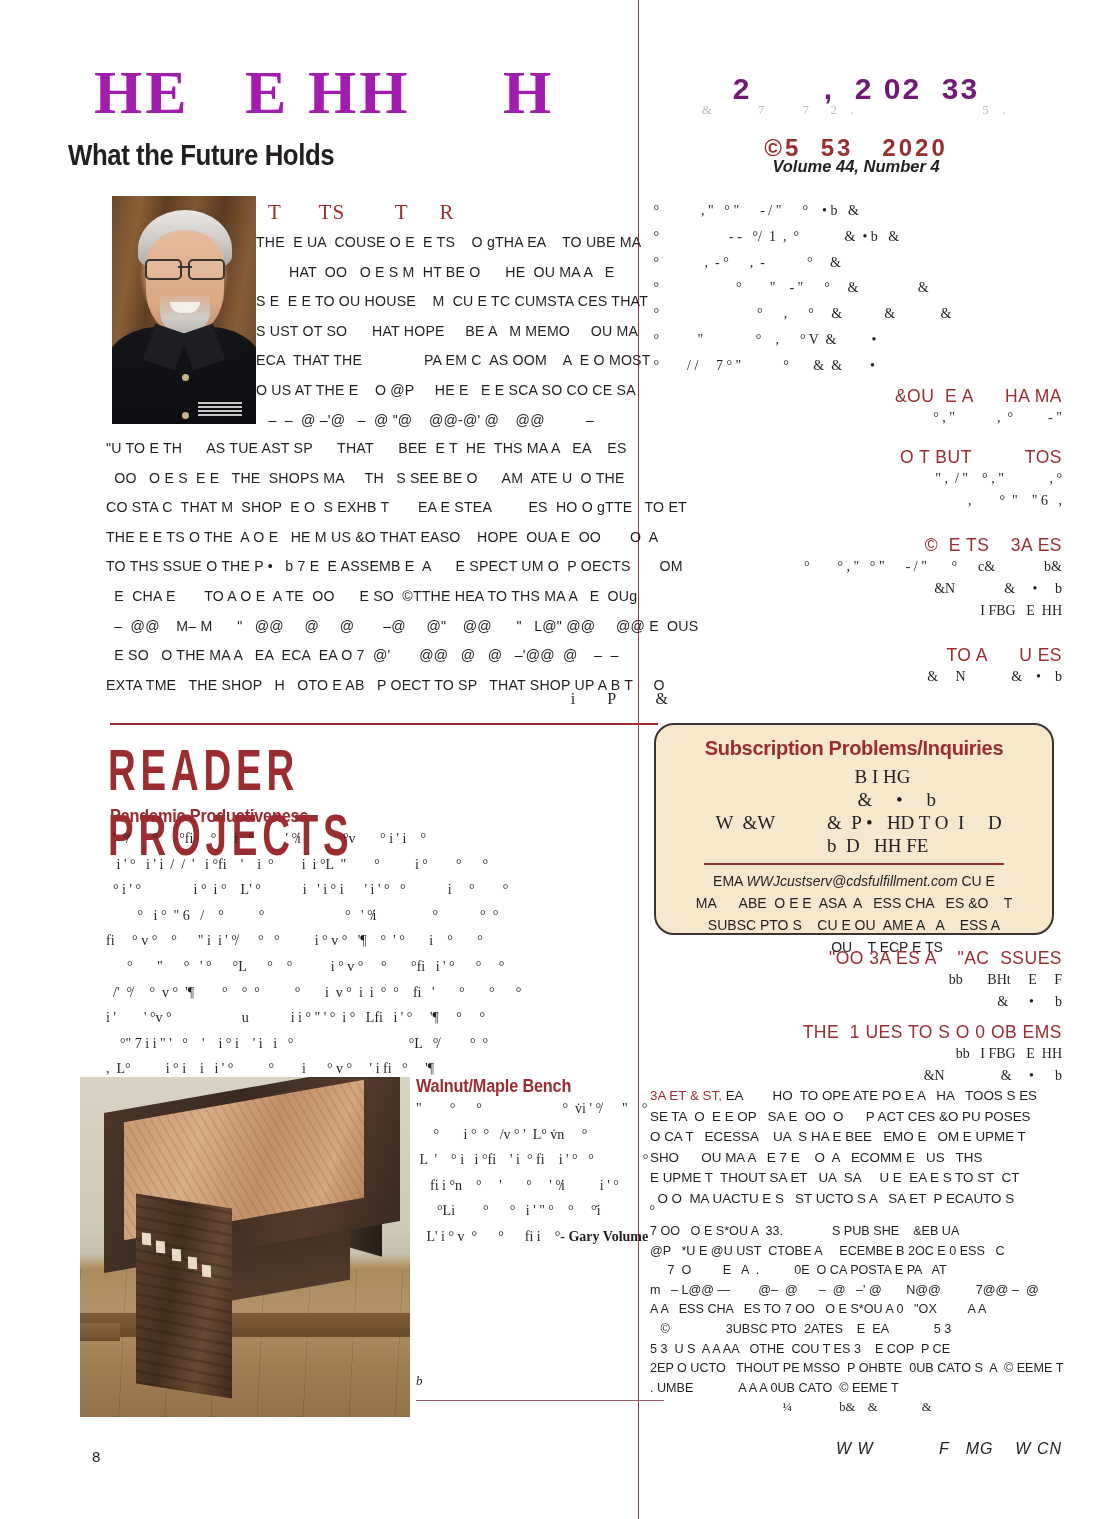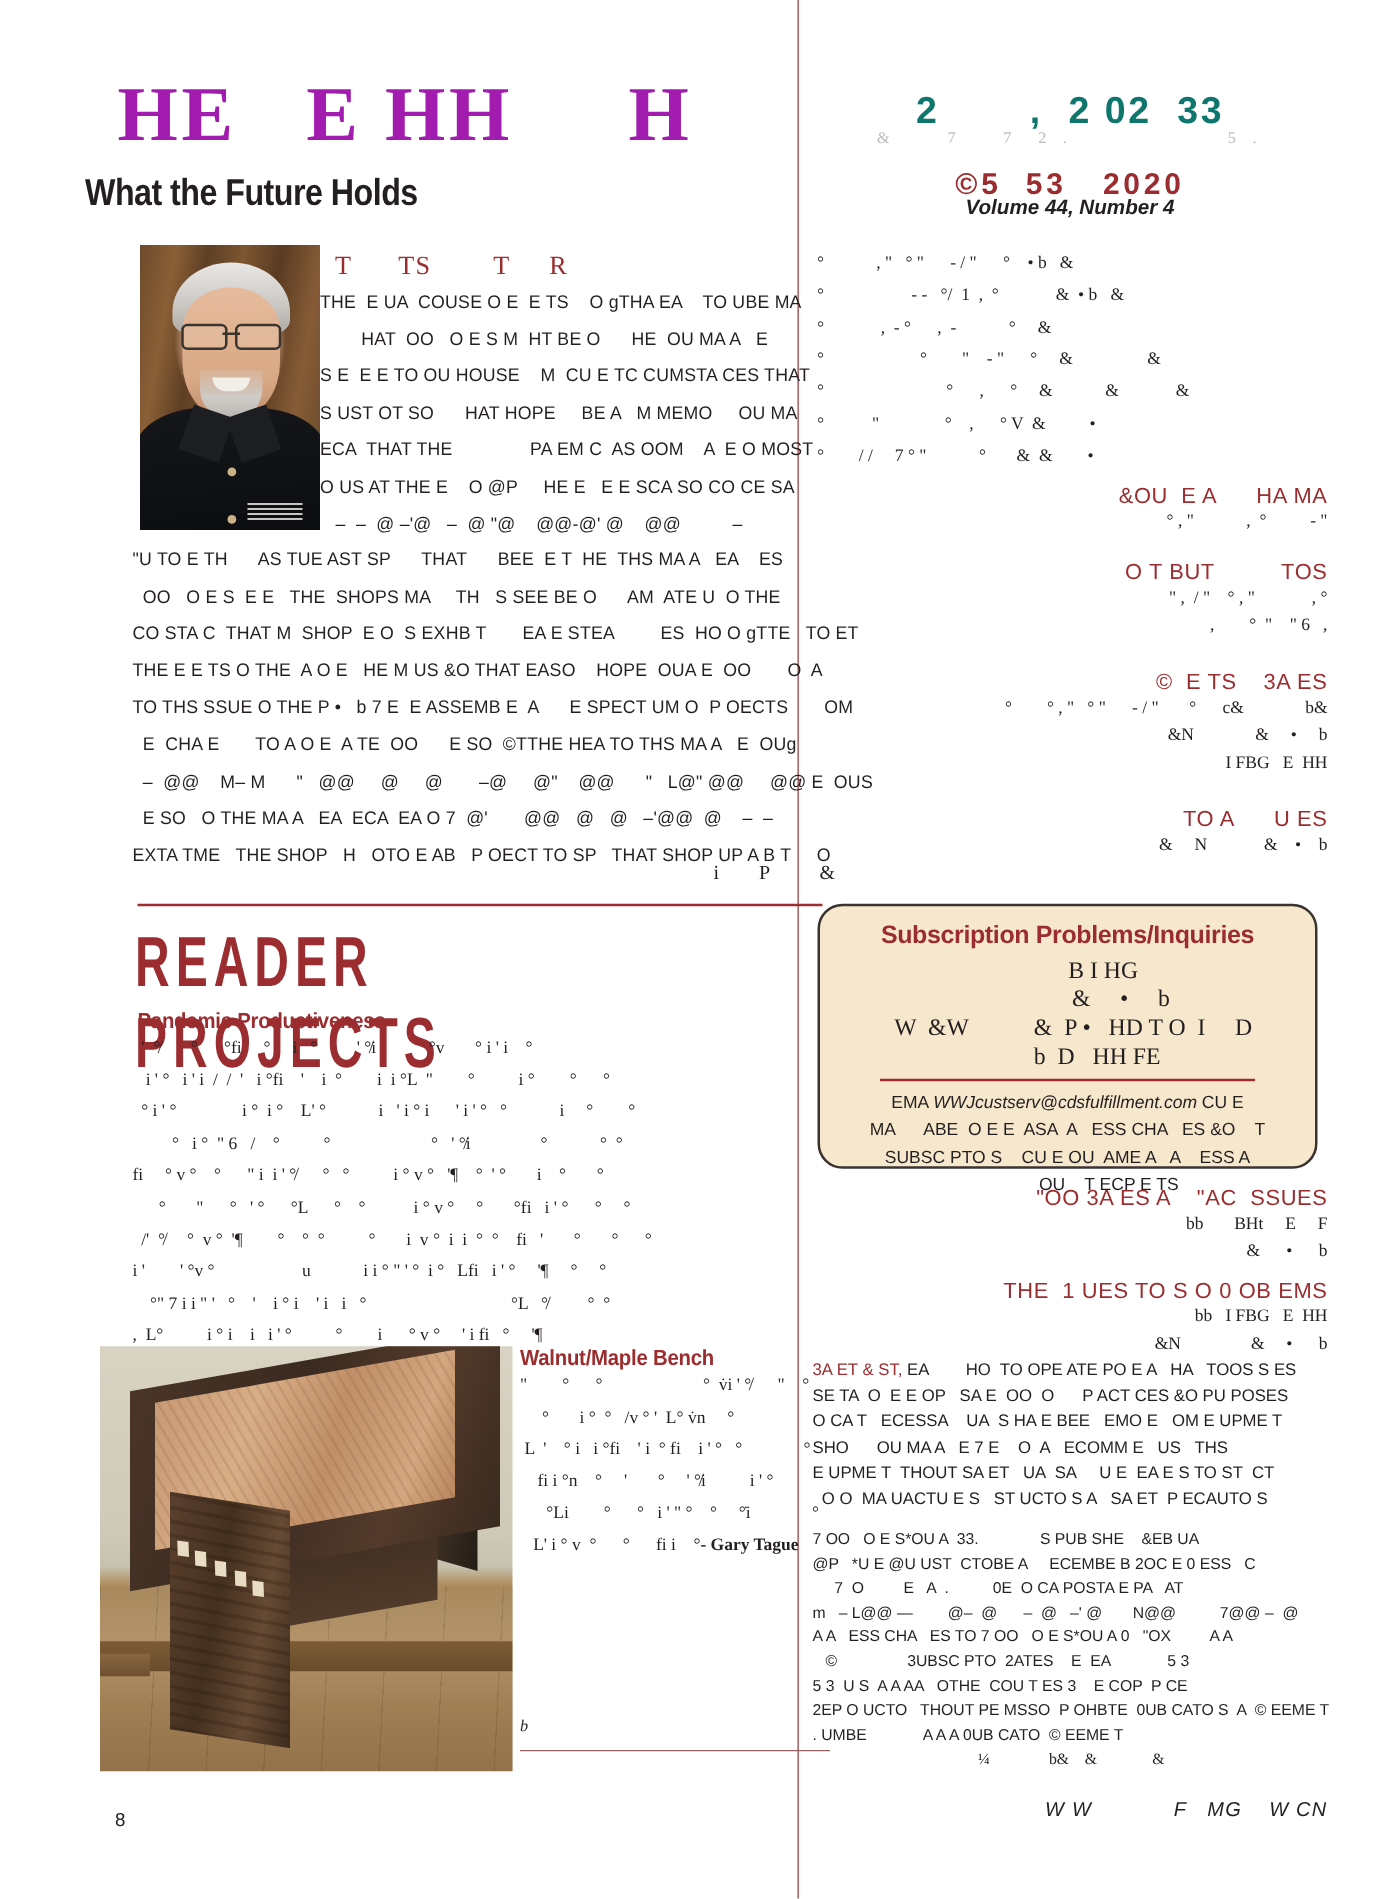--- a/index.html
+++ b/index.html
@@ -229,21 +229,21 @@
   .pagenum{
     position:absolute;left:48px;top:1448px;
     color:#231f20;font-size:15px;font-family:"Liberation Sans",sans-serif;
   }
 
   
   .right{position:absolute;left:650px;top:0;width:420px;height:1519px;}
 
   .r-title{
     position:absolute;left:0;top:72px;width:412px;text-align:center;
-    color:#0f766e;
+    color:#701a75;
     font-family:"Liberation Sans",sans-serif;font-weight:bold;
     font-size:30px;letter-spacing:2px;white-space:pre;
   }
   .r-titlesub{
     position:absolute;left:0;top:102px;width:412px;text-align:center;
     color:#b9bcbe;
     font-family:"Liberation Serif",serif;font-size:13px;letter-spacing:5px;white-space:pre;
   }
   .r-issue{
     position:absolute;left:0;top:134px;width:412px;text-align:center;
@@ -401,21 +401,21 @@
       <div class="b-key" style="left:108px;top:180px;"></div>
       <div class="b-key" style="left:122px;top:188px;"></div>
     </div>
 
     <div class="proj-h proj2-h">Walnut/Maple Bench</div>
     <div class="proj2-body"><span>"        °      °                       °  v̇i ' °̸      "    °
      °       i °  °   /v ° '  L° v̇n     °
  L  '    ° i   i °fi    ' i  ° fi    i ' °   °              °
     fi i °n    °     '       °     ' °̸i          i ' °
       °Li        °      °   i ' " °    °     °̇i              °
-   L' i ° v  °      °      fi i    °</span><span class="proj2-credit">- Gary Tague</span></div>
+   L' i ° v  °      °      fi i    °</span><span class="proj2-credit">- Gary Volume</span></div>
     <div class="proj2-cap">b</div>
     <div class="proj2-rule"></div>
 
     <div class="pagenum">8</div>
   </div>
 
   <div class="right">
 
     <div class="r-title">2       ,  2 02  33</div>
     <div class="r-titlesub">&amp;     7    7  2 .               5 .</div>

